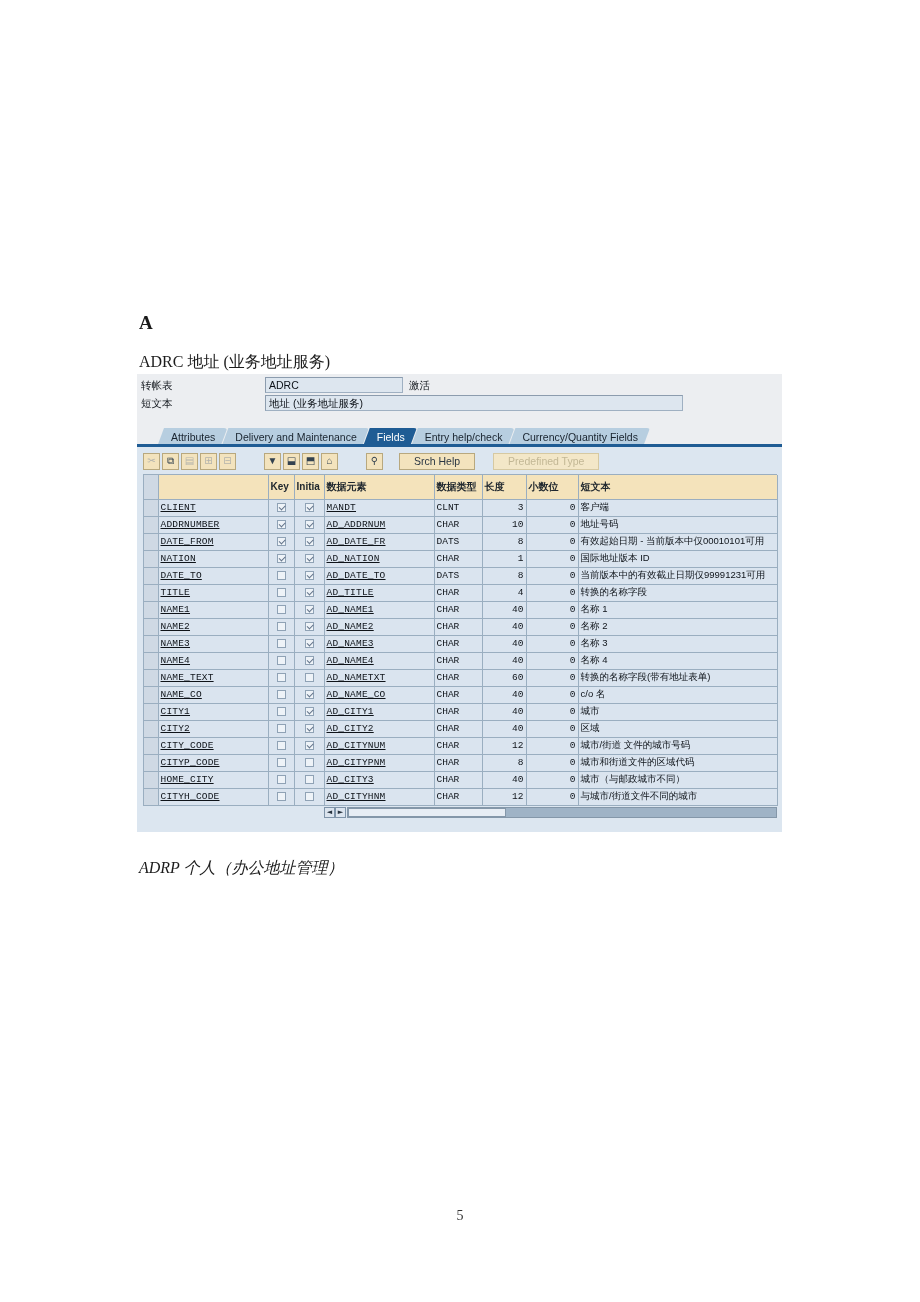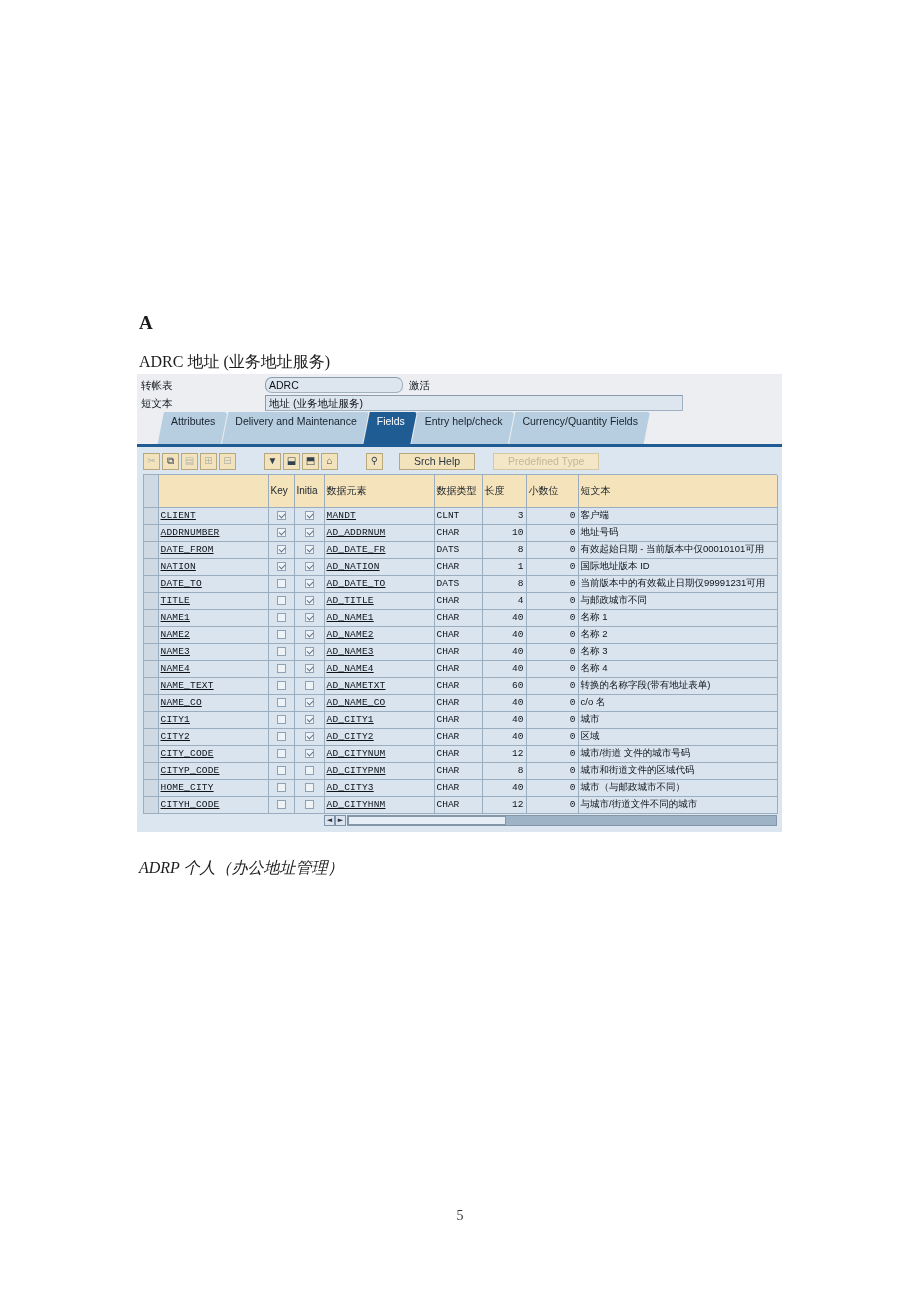--- a/index.html
+++ b/index.html
@@ -86,21 +86,21 @@
     background: #dde6ef;
     border: 1px solid #9fb0c2;
     border-top-color: #8c9cae;
     border-left-color: #8c9cae;
     line-height: 14px;
     font-size: 10.5px;
     padding-left: 3px;
     box-sizing: border-box;
     color: #0d1218;
   }
-  .form-input.short { width: 138px; border-radius: 7px; }
+  .form-input.short { width: 138px; }
   .form-input.long { width: 418px; }
   .form-suffix {
     padding-left: 6px;
     line-height: 16px;
     font-size: 10.5px;
     color: #12171d;
   }
   .form-spacer { height: 12px; background: #eceef1; }
 
   
@@ -108,21 +108,21 @@
     position: relative;
     height: 22px;
     background: #eceef1;
     padding-left: 20px;
     box-sizing: border-box;
     display: flex;
     align-items: flex-end;
   }
   .tab {
     position: relative;
-    height: 35px;
+    height: 19px;
     line-height: 19px;
     padding: 0 12px 4px 14px;
     font-size: 10.5px;
     color: #18232e;
     background: #b7cee0;
     margin-right: -6px;
     border-top-left-radius: 3px;
     border-top-right-radius: 3px;
     transform: skewX(0deg);
     white-space: nowrap;
@@ -217,26 +217,26 @@
     border-bottom: 1px solid #9aaec0;
     padding: 0 2px;
     height: 17px;
     box-sizing: border-box;
     overflow: hidden;
     white-space: nowrap;
     vertical-align: middle;
   }
   table.grid thead th {
     background: #f4e3bb;
-    font-weight: normal;
+    font-weight: bold;
     text-align: left;
     font-family: "Liberation Sans", sans-serif;
     font-size: 10px;
     color: #20282f;
-    height: 32px;
+    height: 24px;
   }
   table.grid tbody td {
     background: #dae4ef;
     color: #0e1319;
   }
   td.c-rowhdr, th.c-rowhdr { background: #cfd9e4 !important; }
   .cell-link {
     text-decoration: underline;
     font-family: "Liberation Mono", monospace;
     font-size: 9.5px;
@@ -477,21 +477,21 @@
             </tr>
             <tr>
               <td class="c-rowhdr"></td>
               <td><span class="cell-link">TITLE</span></td>
               <td class="cbcell"><span class="cb"></span></td>
               <td class="cbcell"><span class="cb checked"></span></td>
               <td><span class="cell-link">AD_TITLE</span></td>
               <td>CHAR</td>
               <td class="num">4</td>
               <td class="num">0</td>
-              <td class="desc">与邮政城市不同</td>
+              <td class="desc">转换的名称字段</td>
             </tr>
             <tr>
               <td class="c-rowhdr"></td>
               <td><span class="cell-link">NAME1</span></td>
               <td class="cbcell"><span class="cb"></span></td>
               <td class="cbcell"><span class="cb checked"></span></td>
               <td><span class="cell-link">AD_NAME1</span></td>
               <td>CHAR</td>
               <td class="num">40</td>
               <td class="num">0</td>

